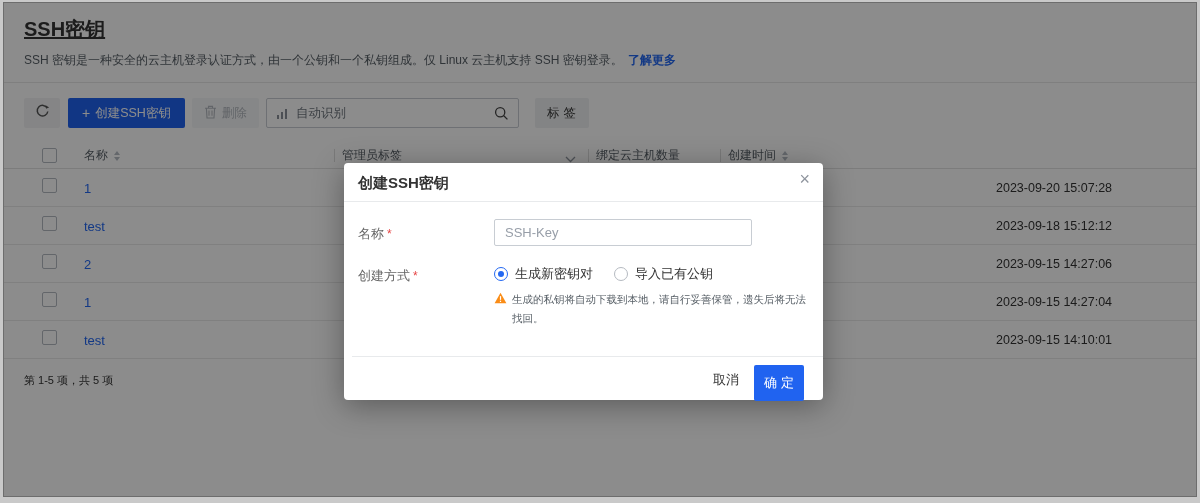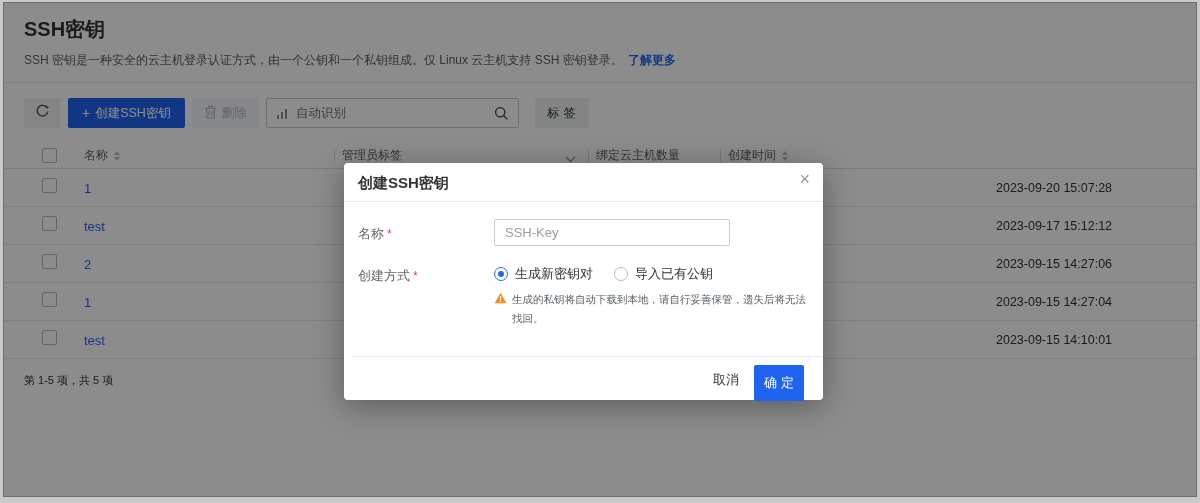--- a/index.html
+++ b/index.html
@@ -3,21 +3,21 @@
 <meta charset="utf-8">
 <style>
   * { margin:0; padding:0; box-sizing:border-box; }
   html,body { background:#e8e8e8; }
   body { font-family:"Liberation Sans","DejaVu Sans",sans-serif; }
   .screen { position:relative; width:1200px; height:503px; background:#c9c9c9; overflow:hidden; }
   .page { position:absolute; top:2px; left:3px; right:3px; bottom:6px; background:#fff; border:1px solid #c6c6c6; overflow:hidden; }
 
   
   .page-header { position:absolute; top:0; left:0; right:0; height:80px; border-bottom:1px solid #e8e8e8; background:#fff; }
-  .page-title { position:absolute; left:20px; top:13px; font-size:20px; font-weight:600; color:#333; }
+  .page-title { position:absolute; left:20px; top:13px; font-size:20px; font-weight:600; color:#333;text-decoration:underline; }
   .page-subtitle { position:absolute; left:20px; top:49px; font-size:12px; color:#575f66; }
   .learn-more { color:#2468f2; font-weight:600; text-decoration:none; margin-left:2px; }
 
   
   .toolbar { position:absolute; top:95px; left:20px; right:20px; height:30px; display:flex; align-items:center; }
   .btn { display:inline-flex; align-items:center; justify-content:center; height:30px; font-size:12.5px; border-radius:2px; border:none; cursor:pointer; background:#f2f3f5; color:#333; }
   .btn-refresh { width:36px; }
   .btn-primary { background:#2063f0; color:#fff; padding:0 14px; margin-left:8px; }
   .btn-primary .plus { font-size:14px; margin-right:5px; font-weight:400; }
   .btn-disabled { background:#f5f6f7; color:#b3b8bf; padding:0 12px; margin-left:7px; cursor:default; }
@@ -48,21 +48,21 @@
   .pagination { position:absolute; top:370px; left:20px; font-size:11px; color:#333; }
 
   
   .overlay { position:absolute; top:2px; left:3px; right:3px; bottom:6px; background:rgba(0,0,0,0.45); }
   .modal { position:absolute; left:344px; top:163px; width:479px; height:237px; background:#fff; border-radius:4px; box-shadow:0 6px 30px rgba(0,0,0,0.35); }
   .modal-header { position:absolute; top:0; left:0; right:0; height:39px; border-bottom:1px solid #e8eaec; }
   .modal-title { position:absolute; left:14px; top:11px; font-size:15px; font-weight:600; color:#333; }
   .modal-close { position:absolute; right:13px; top:7px; font-size:18px; color:#8f959e; background:none; border:none; cursor:pointer; line-height:1; }
   .field-label { position:absolute; left:14px; font-size:13px; color:#666;text-align:center; }
   .req { color:#e64545; margin-left:3px; font-size:12px; }
-  .name-input { position:absolute; left:150px; top:56px; width:236px; height:27px; border:1px solid #c8cdd3; border-radius:2px; font-size:13px; color:#979ea8; padding:0 10px; outline:none; font-family:inherit; }
+  .name-input { position:absolute; left:150px; top:56px; width:258px; height:27px; border:1px solid #c8cdd3; border-radius:2px; font-size:13px; color:#979ea8; padding:0 10px; outline:none; font-family:inherit; }
   .radio-row { position:absolute; left:150px; top:102px; display:flex; align-items:center; font-size:13px; color:#333; }
   .radio { width:14px; height:14px; border-radius:50%; background:#fff; display:inline-block; position:relative; }
   .radio.on { border:1px solid #2468f2; }
   .radio.on::after { content:""; position:absolute; left:3px; top:3px; width:6px; height:6px; border-radius:50%; background:#2468f2; }
   .radio.off { border:1px solid #b5bac1; }
   .radio-label { margin:0 0 0 7px; }
   .radio-gap { width:21px; }
   .warning { position:absolute; left:150px; top:127px; width:316px; }
   .warning svg { position:absolute; left:0; top:2px; }
   .warning-text { display:block; padding-left:18px; font-size:10.5px; line-height:19px; color:#575f66; }
@@ -163,21 +163,21 @@
           <div></div>
           <div></div>
         <div class="created">2023-09-20 15:07:28</div>
       </div>
       <div class="tr grid-row">
         <div><span class="checkbox"></span></div>
         <div><a href="#" class="name-link">test</a></div>
         <div></div>
           <div></div>
           <div></div>
-        <div class="created">2023-09-17 15:12:12</div>
+        <div class="created">2023-09-18 15:12:12</div>
       </div>
       <div class="tr grid-row">
         <div><span class="checkbox"></span></div>
         <div><a href="#" class="name-link">2</a></div>
         <div></div>
           <div></div>
           <div></div>
         <div class="created">2023-09-15 14:27:06</div>
       </div>
       <div class="tr grid-row">

